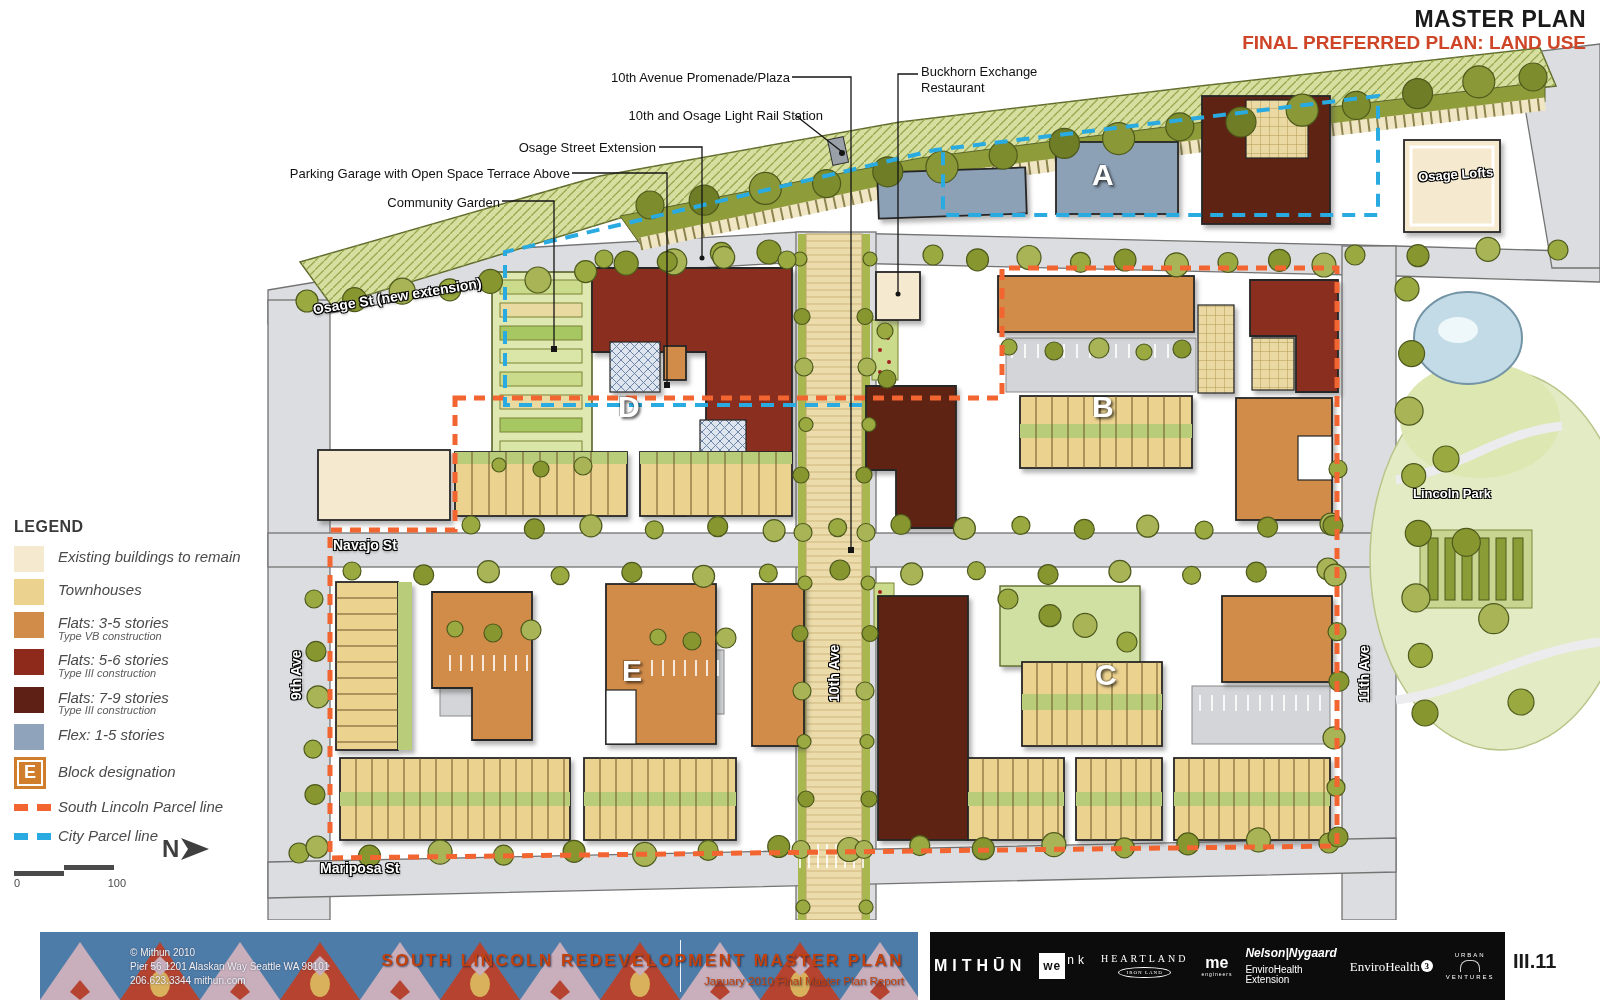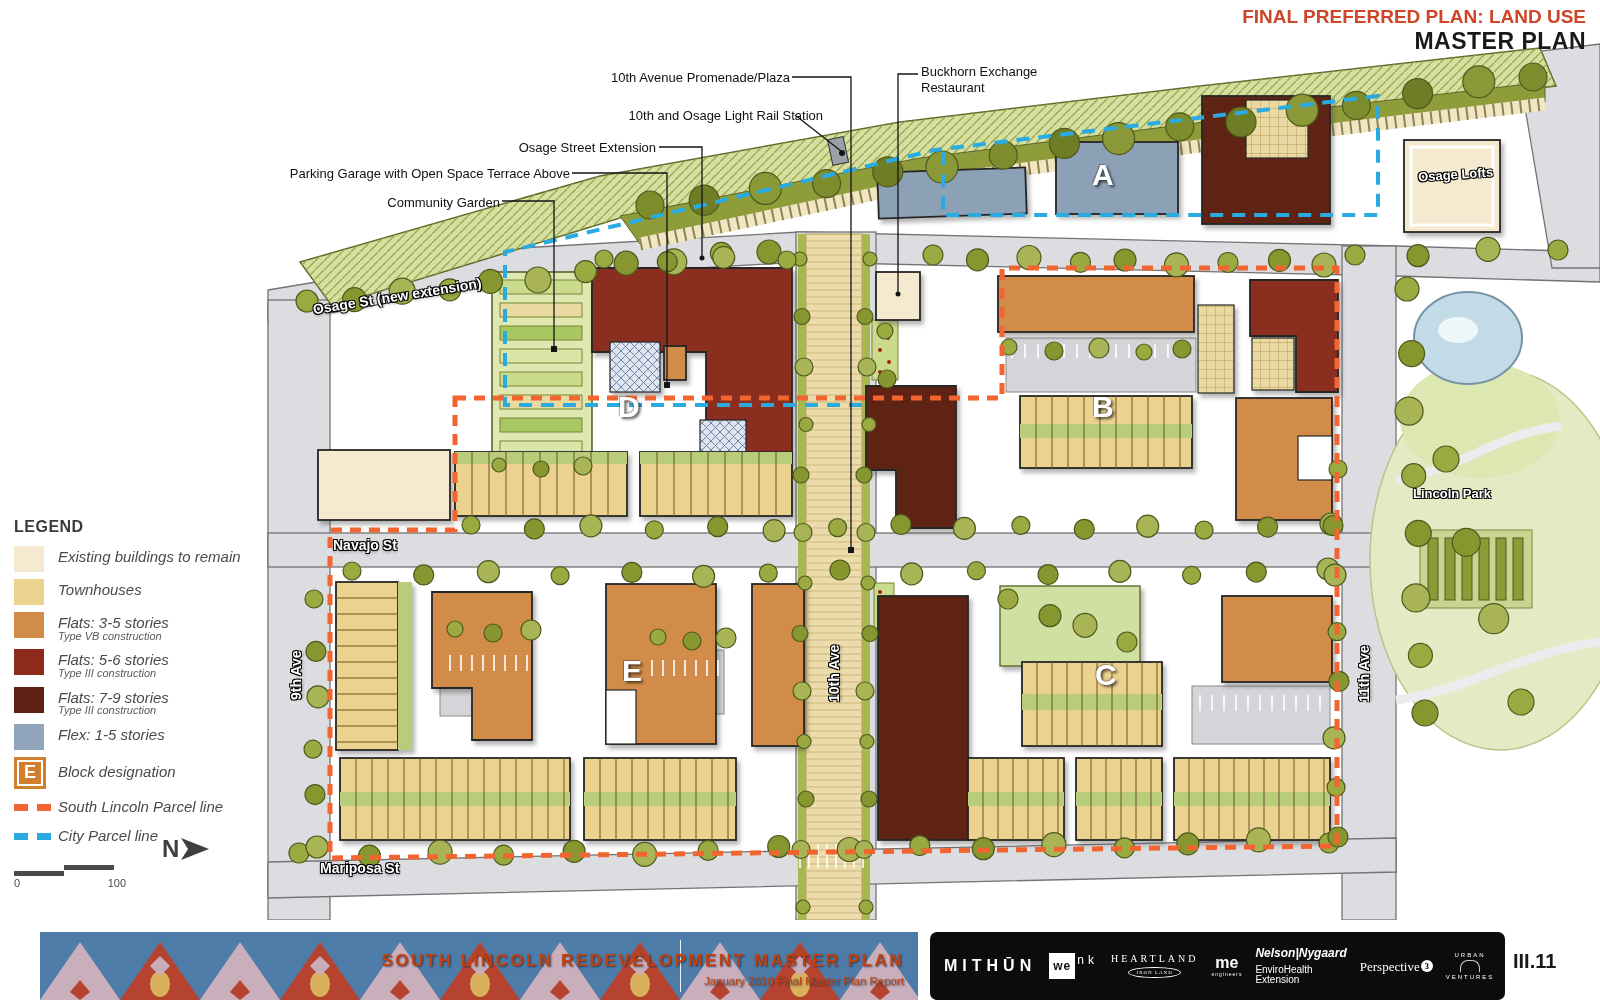--- a/index.html
+++ b/index.html
@@ -46,21 +46,21 @@
 
   
   #footer-strip{position:absolute;left:40px;top:932px;width:878px;height:68px;overflow:hidden;}
   #copyright{position:absolute;left:90px;top:14px;font-size:10px;color:#f3eef0;line-height:1.4;
     text-shadow:0 0 2px rgba(40,60,90,.8);}
   #strip-divider{position:absolute;left:640px;top:8px;width:1px;height:52px;background:#fff;opacity:.9;}
   #plan-title-wrap{position:absolute;right:14px;top:19px;text-align:right;color:#c2410c;}
   #plan-title{font-size:17px;font-weight:bold;letter-spacing:2.5px;text-shadow:1px 1px 2px rgba(30,40,70,.8);}
   #plan-subtitle{font-size:11.5px;margin-top:4px;text-shadow:1px 1px 2px rgba(30,40,70,.8);}
   #footer-black{position:absolute;left:930px;top:932px;width:575px;height:68px;background:#0c0c0c;
-    display:flex;align-items:center;gap:13px;padding:0 14px;box-sizing:border-box;color:#fff;border-radius:7px;}
+    display:flex;align-items:center;gap:13px;padding:0 4px;box-sizing:border-box;color:#fff;}
   .logo-col{display:flex;flex-direction:column;align-items:center;line-height:1;}
   #logo-mithun{font-size:16px;font-weight:bold;letter-spacing:5px;}
   #logo-wenk{display:flex;align-items:flex-start;}
   #wenk-box{width:26px;height:26px;background:#fff;color:#111;font-size:12px;font-weight:bold;
     display:flex;align-items:center;justify-content:center;letter-spacing:1px;}
   #wenk-rest{font-size:12px;letter-spacing:4px;margin-left:2px;}
   #logo-heartland{font-family:"Liberation Serif",serif;}
   #heartland-main{font-size:10px;letter-spacing:3px;}
   #heartland-oval{font-size:5px;border:1px solid #fff;border-radius:50%;padding:2px 7px;margin-top:3px;letter-spacing:1px;}
   #me-main{font-size:16px;font-weight:bold;}
@@ -558,22 +558,22 @@
       <rect x="848" y="547" width="6" height="6"></rect>
         <circle cx="842" cy="153" r="3"></circle>
       <circle cx="702" cy="258" r="2.5"></circle>
         <rect x="664" y="382" width="6" height="6"></rect>
       <rect x="551" y="346" width="6" height="6"></rect>
         <circle cx="898" cy="294" r="2.5"></circle>
     </g>
   </svg>
 
   <div id="titles">
+    <div id="title-main">MASTER PLAN</div>
     <div id="title-sub">FINAL PREFERRED PLAN: LAND USE</div>
-    <div id="title-main">MASTER PLAN</div>
   </div>
 
   <div class="ann r" style="left:558px;top:70px;width:232px">10th Avenue Promenade/Plaza</div>
   <div class="ann" style="left:921px;top:64px;width:130px">Buckhorn Exchange Restaurant</div>
   <div class="ann r" style="left:561px;top:108px;width:262px">10th and Osage Light Rail Station</div>
   <div class="ann r" style="left:430px;top:140px;width:226px">Osage Street Extension</div>
   <div class="ann r" style="left:250px;top:166px;width:320px">Parking Garage with Open Space Terrace Above</div>
   <div class="ann r" style="left:302px;top:195px;width:198px">Community Garden</div>
 
   <div class="street-label" style="left:312px;top:288px;transform:rotate(-9deg)">Osage St (new extension)</div>
@@ -666,20 +666,25 @@
           <rect width="160" height="68" fill="#4e7ca8"></rect>
           <polygon points="0,68 40,10 80,68" fill="#c9afbc"></polygon>
           <polygon points="80,68 120,10 160,68" fill="#b5432f"></polygon>
           <ellipse cx="120" cy="52" rx="10" ry="13" fill="#d9b05c"></ellipse>
           <polygon points="30,60 40,48 50,60 40,68" fill="#b5432f"></polygon>
           <polygon points="110,34 120,24 130,34 120,44" fill="#c9afbc"></polygon>
         </pattern>
       </defs>
       <rect width="878" height="68" fill="url(#navajoPat)"></rect>
     </svg>
+    <div id="copyright">
+      <div>© Mithun 2010</div>
+      <div>Pier 56  1201 Alaskan Way  Seattle WA  98101</div>
+      <div>206.623.3344  mithun.com</div>
+    </div>
     <div id="strip-divider"></div>
     <div id="plan-title-wrap">
       <div id="plan-title">SOUTH LINCOLN REDEVELOPMENT MASTER PLAN</div>
       <div id="plan-subtitle">January 2010 Final Master Plan Report</div>
     </div>
   </div>
 
   <div id="footer-black">
     <div id="logo-mithun">MITHŪN</div>
     <div id="logo-wenk">
@@ -693,21 +698,21 @@
     <div class="logo-col">
       <div id="me-main">me</div>
       <div id="me-sub">engineers</div>
     </div>
     <div class="logo-col">
       <div id="logo-nelson">Nelson|Nygaard</div>
       <div id="logo-enviro" style="margin-top:6px">EnviroHealth Extension</div>
     </div>
     <div class="logo-col">
       <div id="logo-perspective">
-        <span>Perspective</span>
+        <span>EnviroHealth</span>
         <span id="persp-circle">3</span>
       </div>
     </div>
     <div class="logo-col">
       <div class="urban-t">URBAN</div>
       <div id="urban-icon"></div>
       <div class="urban-t">VENTURES</div>
     </div>
     <div id="bar-divider"></div>
     <div class="logo-col">

